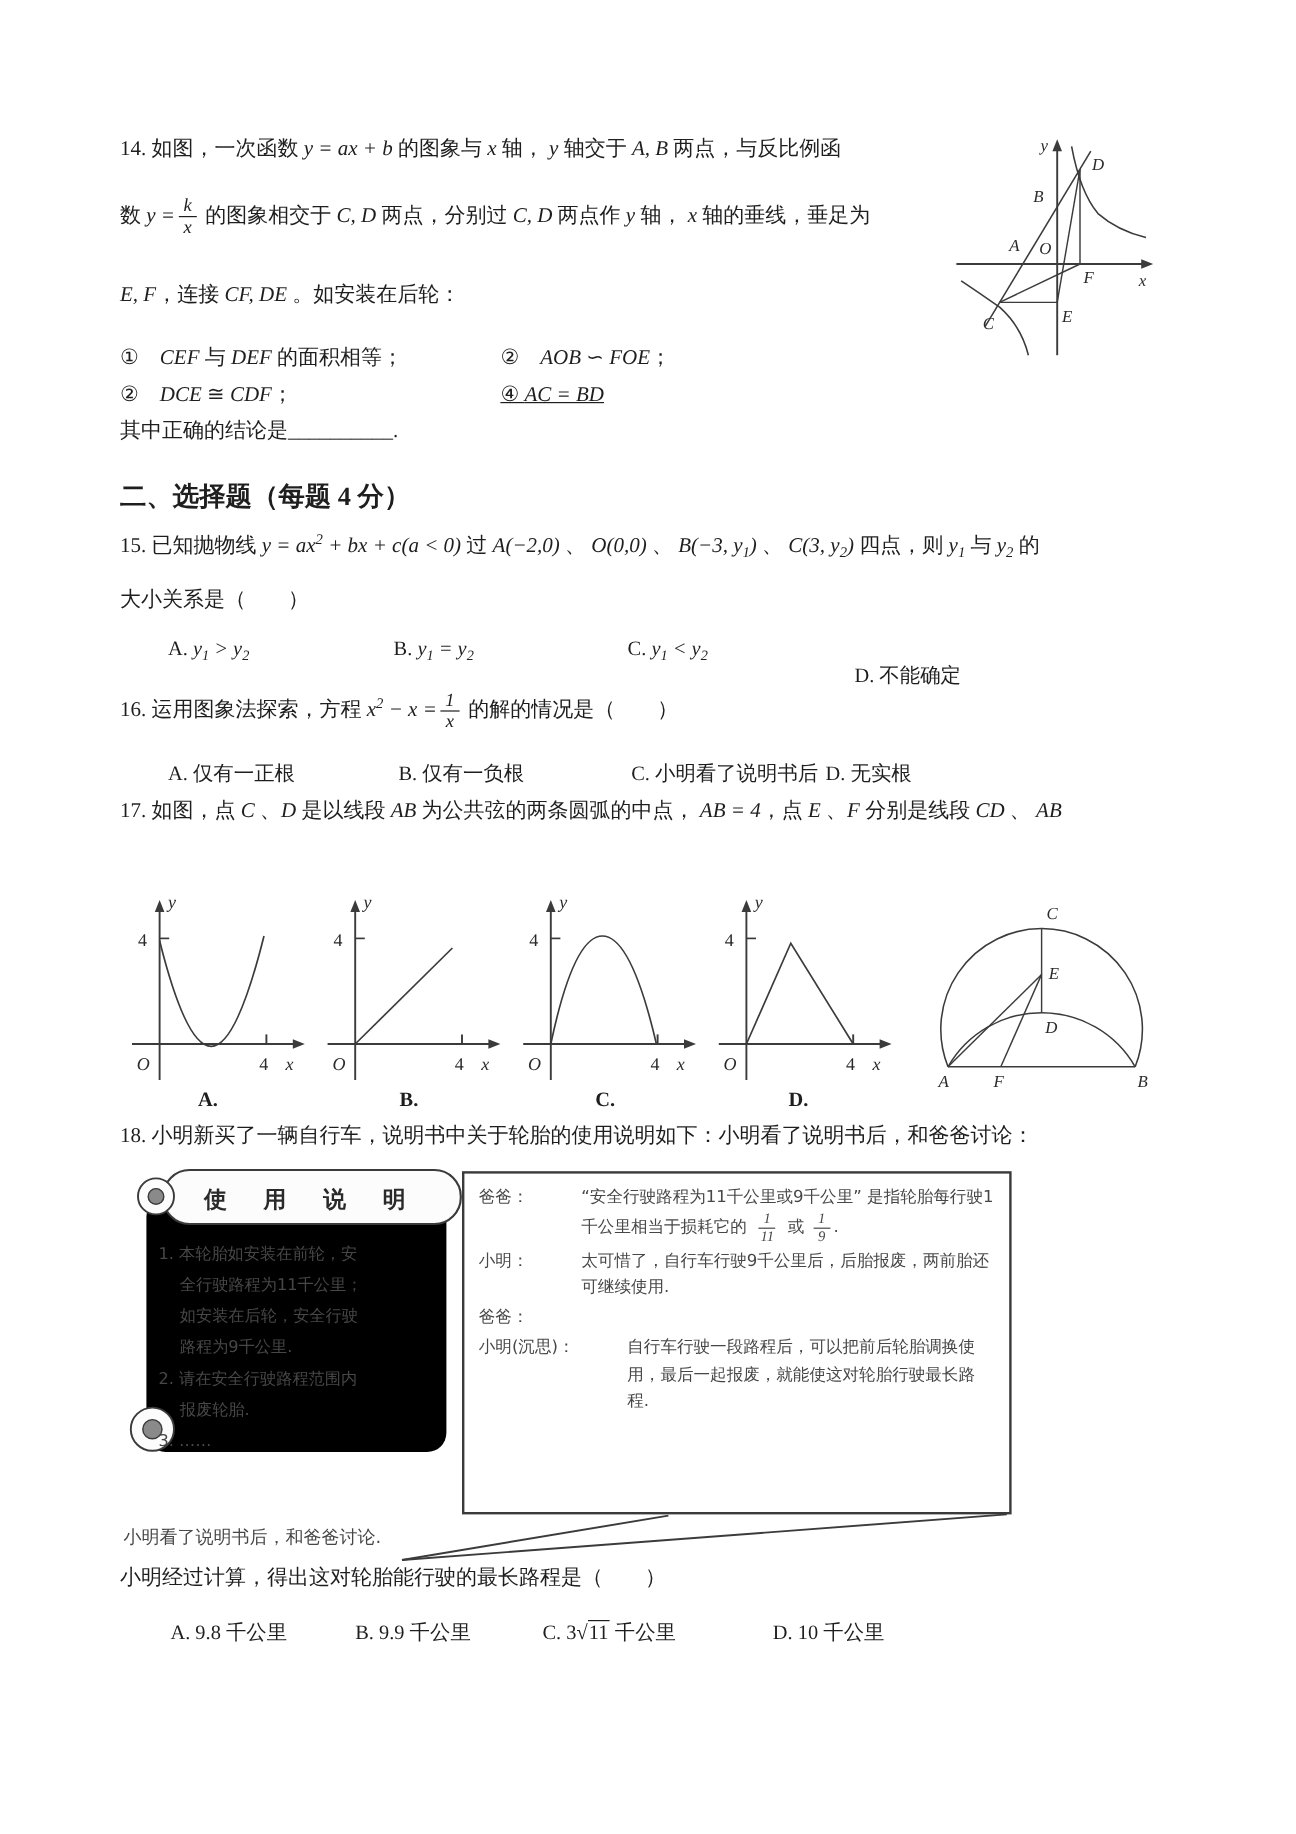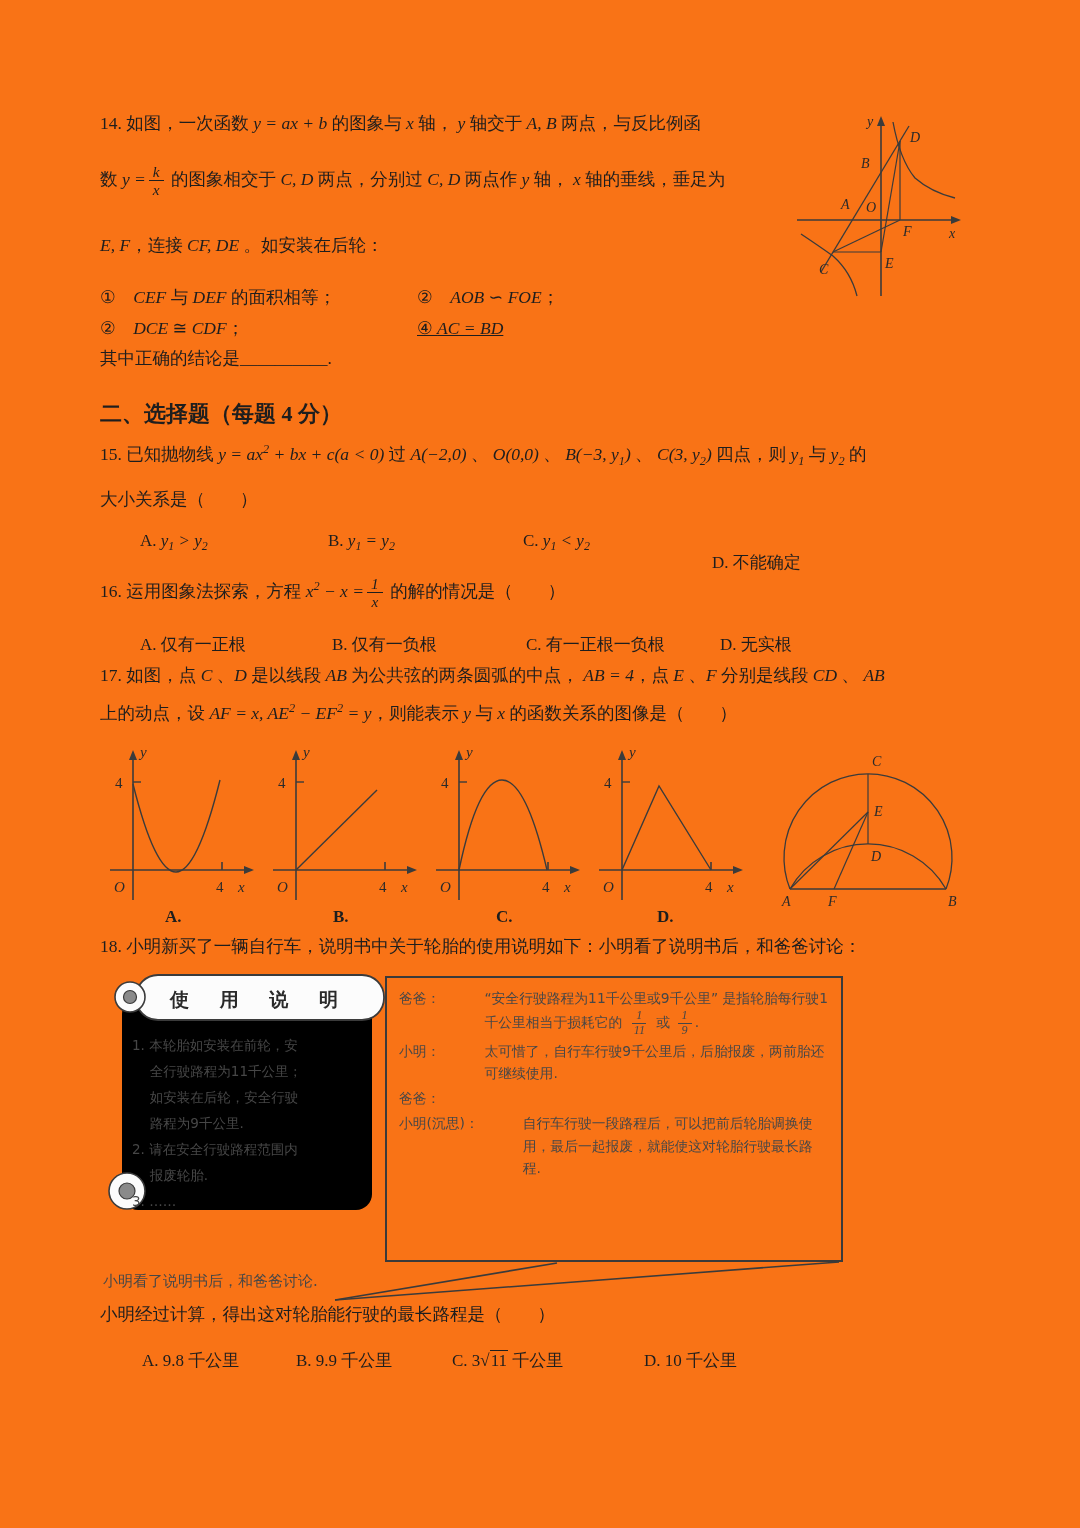--- a/index.html
+++ b/index.html
@@ -1,16 +1,16 @@
 <!DOCTYPE html>
 <html><head>
 <meta charset="utf-8">
 <style>
   html,body{margin:0;padding:0;background:#e9e9e9;}
-  #page{position:relative;width:1080px;height:1528px;margin:0 auto;background:#f97316;
+  #page{position:relative;width:1080px;height:1528px;margin:0 auto;background:#ffffff;
         font-family:"Liberation Serif",serif;color:#1e1e1e;overflow:hidden;}
   .tl{position:absolute;font-size:17.5px;white-space:nowrap;line-height:1.35;}
   .m{font-style:italic;font-family:"Liberation Serif",serif;}
   .sup{font-style:italic;font-size:70%;vertical-align:super;line-height:0;}
   .sub{font-style:italic;font-size:70%;vertical-align:sub;line-height:0;}
   .frac{display:inline-flex;flex-direction:column;align-items:center;vertical-align:middle;
         font-style:italic;font-family:"Liberation Serif",serif;font-size:88%;line-height:1.12;margin:0 3px;}
   .fnum{border-bottom:1.3px solid currentColor;padding:0 4px;}
   .fden{padding:0 4px;}
   .rad{border-top:1.5px solid currentColor;padding:0 1px;}
@@ -87,26 +87,25 @@
     <span class="opt" style="left:612px;margin-top:20px;"><span>D.  不能确定</span></span>
   </div>
 
   <div class="tl" style="left:100px;top:575px;"><span>16.  运用图象法探索，方程 </span><span class="m">x</span><span class="sup">2</span><span class="m"> − x =</span><span class="frac">
         <span class="fnum">1</span>
         <span class="fden">x</span>
       </span><span> 的解的情况是（　　）</span></div>
   <div class="optrow" style="left:100px;top:633px;">
     <span class="opt" style="left:40px;"><span>A. 仅有一正根</span></span>
     <span class="opt" style="left:232px;"><span>B. 仅有一负根</span></span>
-    <span class="opt" style="left:426px;"><span>C. 有一正根一负根</span></span>
-    <span class="opt" style="left:620px;"><span>D. 无实根</span></span>
+    <span class="opt" style="left:426px;"><span>C. 小明看了说明书后</span></span>
+    <span class="opt" style="left:588px;"><span>D. 无实根</span></span>
   </div>
 
   <div class="tl" style="left:100px;top:664px;"><span>17.  如图，点 </span><span class="m">C</span><span> 、</span><span class="m">D</span><span> 是以线段 </span><span class="m">AB</span><span> 为公共弦的两条圆弧的中点， </span><span class="m">AB = 4</span><span>，点 </span><span class="m">E</span><span> 、</span><span class="m">F</span><span> 分别是线段 </span><span class="m">CD</span><span> 、 </span><span class="m">AB</span></div>
-  <div class="tl" style="left:100px;top:702px;"><span>上的动点，设 </span><span class="m">AF = x, AE</span><span class="sup">2</span><span class="m"> − EF</span><span class="sup">2</span><span class="m"> = y</span><span>，则能表示 </span><span class="m">y</span><span> 与 </span><span class="m">x</span><span> 的函数关系的图像是（　　）</span></div>
 
   <svg style="left:100px;top:742px;" width="160" height="165" viewBox="0 0 160 165">
     <line x1="10" y1="128" x2="146" y2="128" stroke-width="1.6"></line>
     <polygon points="144,124 154,128 144,132" fill="#3b3b3b" stroke="none"></polygon>
     <line x1="33" y1="158" x2="33" y2="16" stroke-width="1.6"></line>
     <polygon points="29,18 33,8 37,18" fill="#3b3b3b" stroke="none"></polygon>
     <line x1="33" y1="40" x2="41" y2="40" stroke-width="1.4"></line>
     <line x1="122" y1="120" x2="122" y2="128" stroke-width="1.6"></line>
     <path d="M 33 42 Q 55 130 76 130 Q 97 130 120 38" stroke-width="1.4"></path>
     <text x="15" y="46" class="tick-label">4</text>

